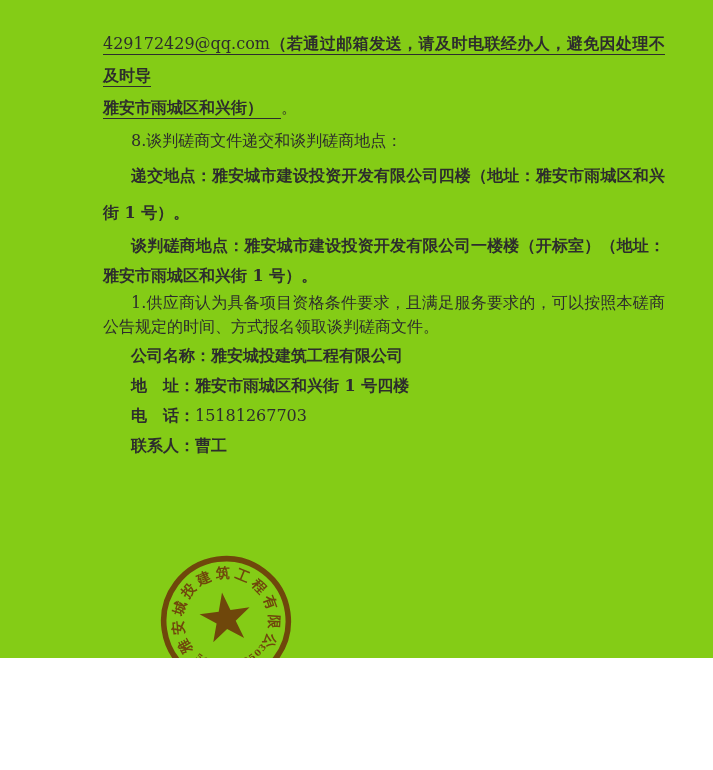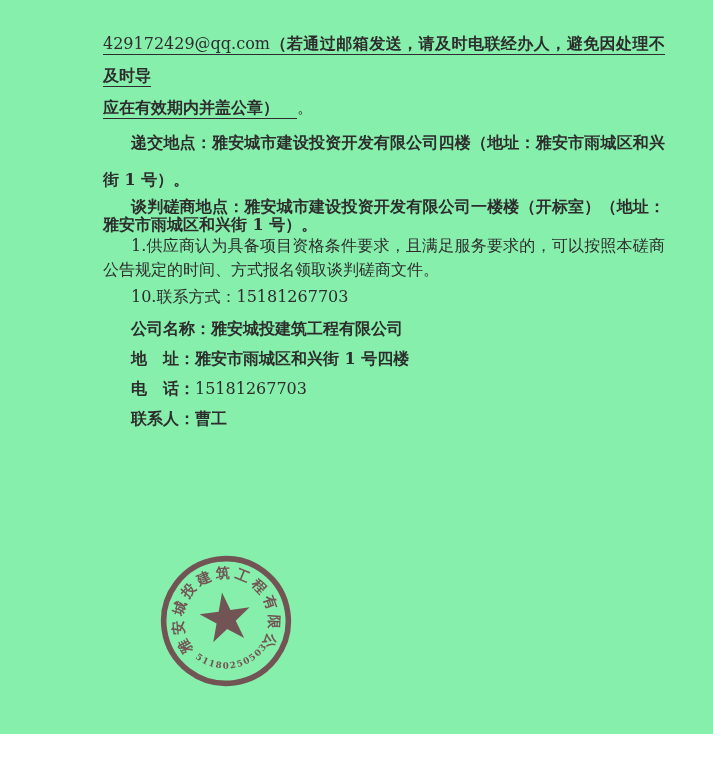--- a/index.html
+++ b/index.html
@@ -1,33 +1,33 @@
 <!DOCTYPE html>
 <html><head>
 <meta charset="utf-8">
 <style>
   html,body{margin:0;padding:0;}
   .page{
     position:relative;
-    width:713px;height:734px;
-    background:#86efac;
+    width:713px;height:658px;
+    background:#84cc16;
     overflow:hidden;
     font-family:"DejaVu Serif","Liberation Serif",serif;
     color:#2d2d2d;
   }
   .content{
     position:absolute;left:103px;top:28px;width:562px;
     font-size:16px;
   }
   p.para{margin:0;text-align:justify;}
   .ln32{line-height:32px;}
   .lh33{line-height:33px;}
   .lh29{line-height:37px;}
   .lh24{line-height:24px;}
-  .lh21{line-height:18px;}
+  .lh21{line-height:30px;}
   .lh30{line-height:30px;}
   .mt2{margin-top:2px;}
   .mt4{margin-top:4px;}
   .mt6{margin-top:6px;}
   .mt12{margin-top:12px;}
   .mtm4{margin-top:-4px;}
   .b{font-weight:700;}
   .u{border-bottom:1.6px solid #2d2d2d;padding-bottom:1px;}
   .pad-r{padding-right:18px;}
   .ind2{text-indent:28px;}
@@ -46,33 +46,33 @@
   .seal text{font-family:"DejaVu Serif","Liberation Serif",serif;}
 </style>
 </head>
 <body>
 
 <div class="page">
   <div class="content">
 
     <p class="para ln32"><span class="u">429172429@qq.com</span><span class="u b">（若通过邮箱发送，请及时电联经办人，避免因处理不及时导</span></p>
 
-    <p class="para ln32"><span class="u b pad-r">应在有效期内并盖公章）</span><span>。</span></p>
+    <p class="para ln32"><span class="u b pad-r">雅安市雨城区和兴街）</span><span>。</span></p>
 
 
 
+    <p class="para lh33 ind2 nowrap">8.谈判磋商文件递交和谈判磋商地点：</p>
 
     <p class="para lh29 ind2 b">递交地点：雅安城市建设投资开发有限公司四楼（地址：雅安市雨城区和兴街 1 号）。</p>
 
     <p class="para lh21 ind2 b mtm4">谈判磋商地点：雅安城市建设投资开发有限公司一楼楼（开标室）（地址：雅安市雨城区和兴街 1 号）。</p>
 
     <p class="para lh24 ind2 mt6">1.供应商认为具备项目资格条件要求，且满足服务要求的，可以按照本磋商公告规定的时间、方式报名领取谈判磋商文件。</p>
 
 
-    <p class="para lh30 ind2 nowrap mt6">10.联系方式：15181267703</p>
 
     <div class="mt2">
       <p class="cl"><span class="b">公司名称：</span><span class="b">雅安城投建筑工程有限公司</span></p>
       <p class="cl"><span class="b">地　址：</span><span class="b">雅安市雨城区和兴街 1 号四楼</span></p>
       <p class="cl"><span class="b">电　话：</span><span>15181267703</span></p>
       <p class="cl"><span class="b">联系人：</span><span class="b">曹工</span></p>
     </div>
   </div>
 
   <svg class="seal" viewBox="0 0 200 200">

